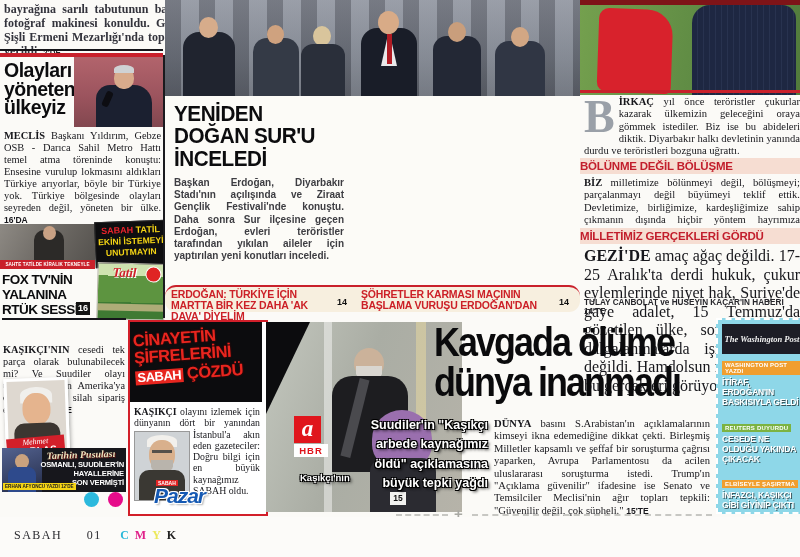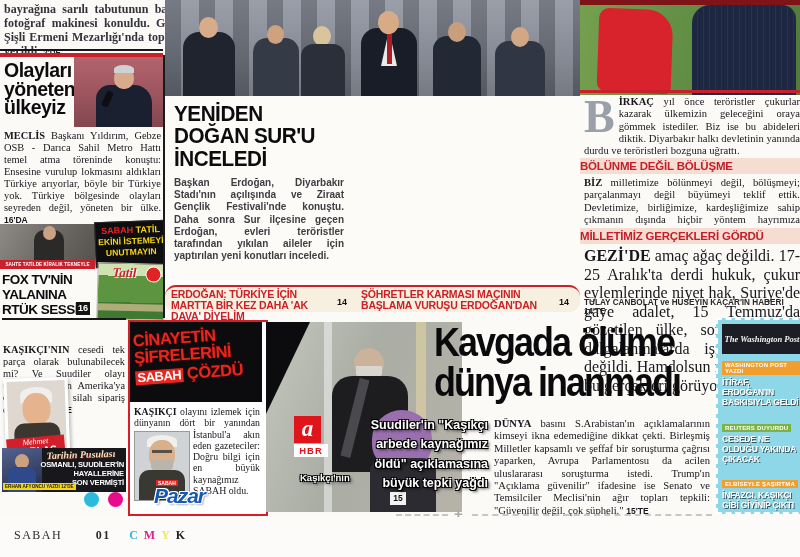--- a/index.html
+++ b/index.html
@@ -290,20 +290,20 @@
     </div>
   </div>
 
   <div class="abs" style="left:396px;top:514px;width:52px;border-top:2px dashed #c7c7c3;"></div>
   <div class="abs" style="left:454px;top:505px;color:#a9a9a4;font-size:15px;font-weight:bold;">+</div>
   <div class="abs" style="left:472px;top:514px;width:240px;border-top:2px dashed #c7c7c3;"></div>
 
   <div class="abs" style="left:0;top:517px;width:800px;height:40px;background:#fcfbf9;"></div>
   <div class="abs serif" style="left:14px;top:528px;font-size:12px;letter-spacing:1.5px;color:#2b2b30;">
     <span>SABAH</span>
-    <span style="margin-left:29px;font-weight:bold;">01</span>
+    <span style="margin-left:20px;">01</span>
     <span style="margin-left:14px;color:#29b8d8;font-weight:bold;">C</span>
     <span style="color:#e0218a;font-weight:bold;">M</span>
     <span style="color:#ece95a;font-weight:bold;">Y</span>
     <span style="color:#222;font-weight:bold;">K</span>
   </div>
 
 </div>
 
 </body></html>

